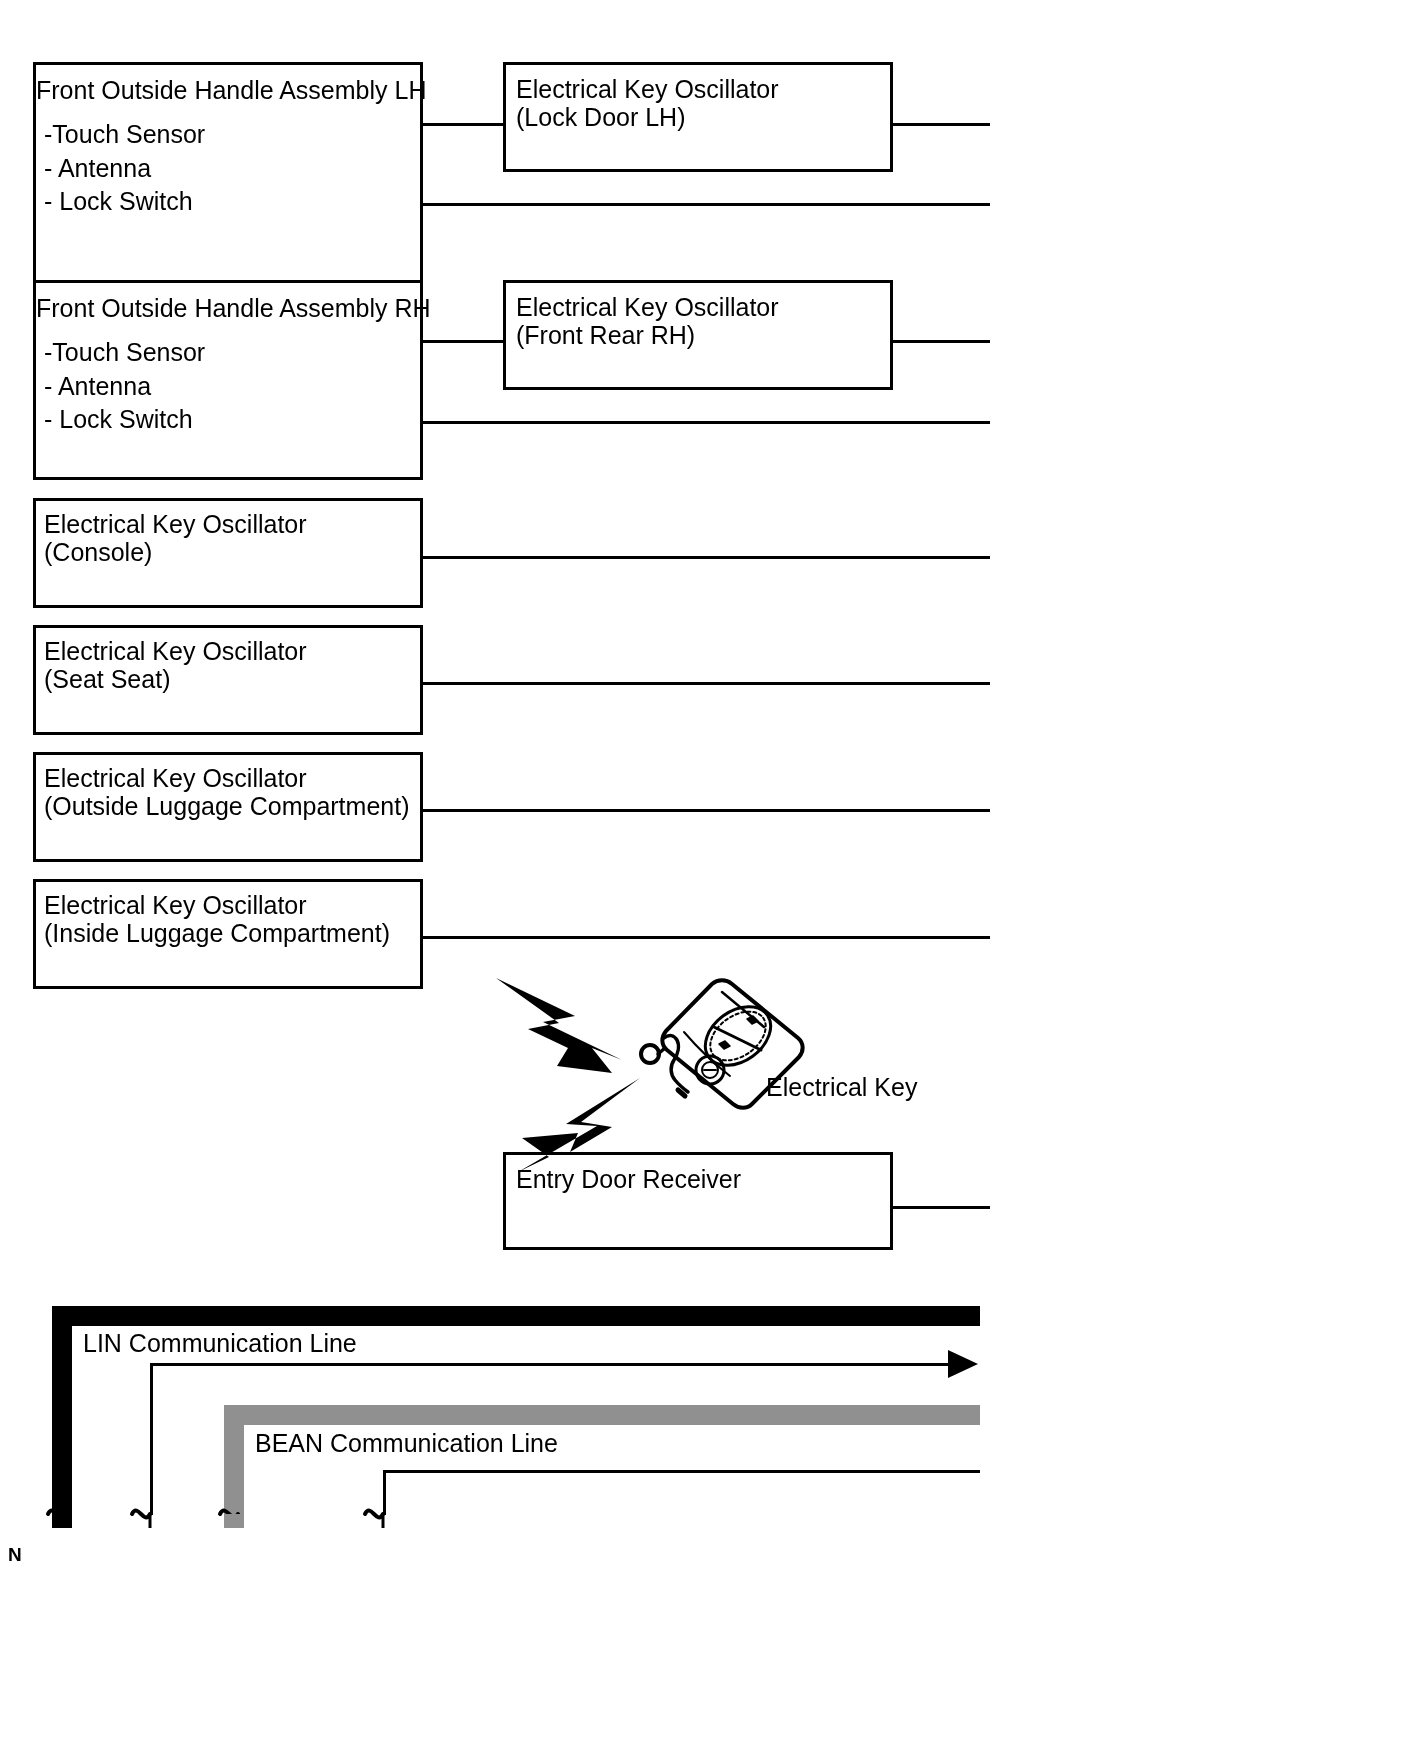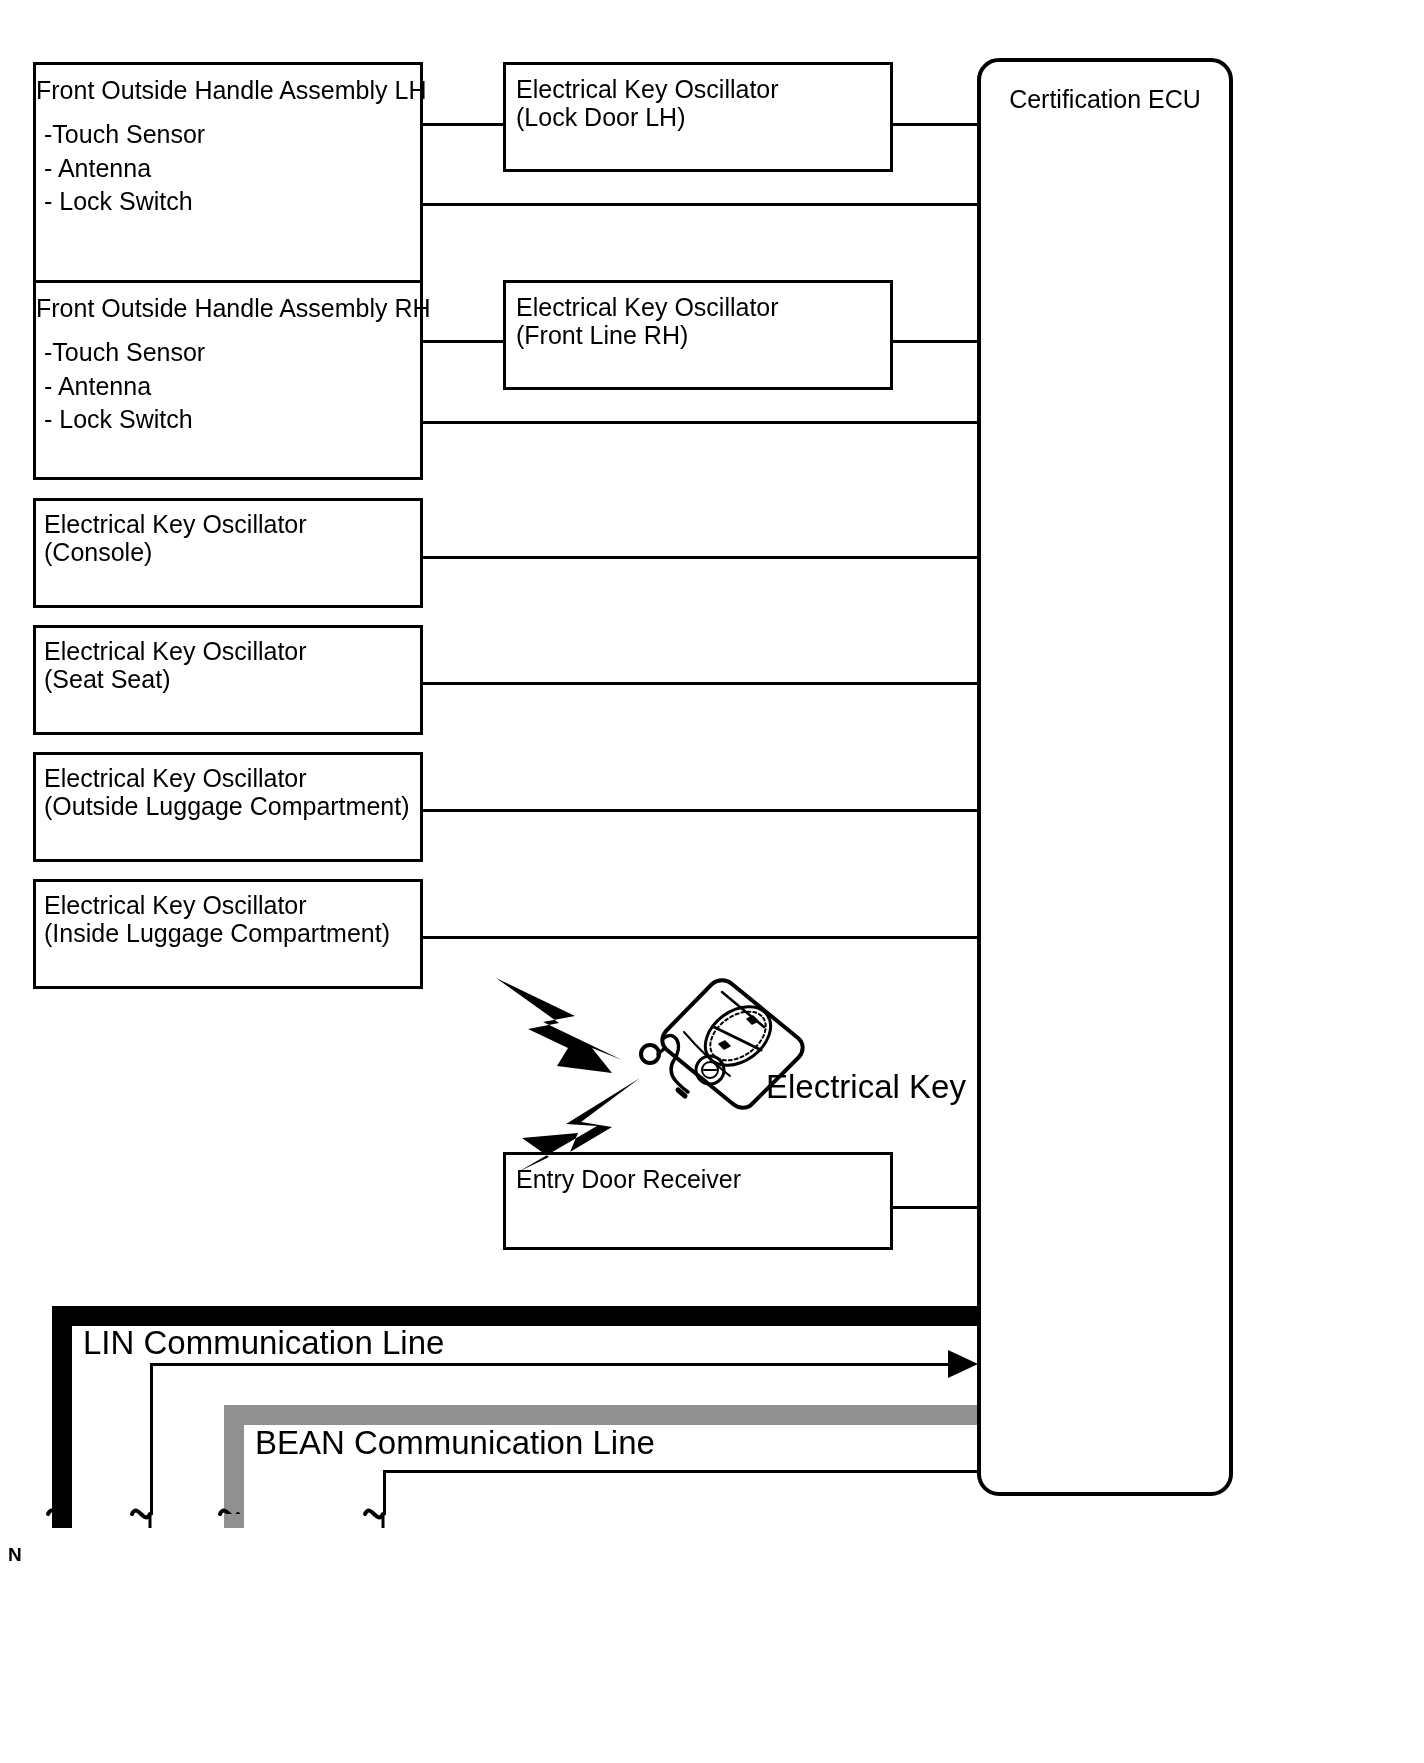--- a/index.html
+++ b/index.html
@@ -44,21 +44,21 @@
   }
   .line {
     position: absolute;
     background: #000;
     z-index: 2;
   }
   .hline { height: 3px; }
   .vline { width: 3px; }
   .plabel {
     position: absolute;
-    font-size: 33px;
+    font-size: 25px;
     line-height: 30px;
     white-space: pre;
     z-index: 9;
   }
   .busline {
     position: absolute;
     z-index: 3;
   }
   .corner-n {
     position: absolute;
@@ -141,31 +141,27 @@
     <div class="box-title" style="left:8px; top:36px;">(Inside Luggage Compartment)</div>
   </div>
 
   <div class="box" style="left:503px; top:62px; width:390px; height:110px;">
     <div class="box-title" style="left:10px; top:9px;">Electrical Key Oscillator</div>
     <div class="box-title" style="left:10px; top:37px;">(Lock Door LH)</div>
   </div>
 
   <div class="box" style="left:503px; top:280px; width:390px; height:110px;">
     <div class="box-title" style="left:10px; top:9px;">Electrical Key Oscillator</div>
-    <div class="box-title" style="left:10px; top:37px;">(Front Line RH)</div>
+    <div class="box-title" style="left:10px; top:37px;">(Front Rear RH)</div>
   </div>
 
   <div class="box" style="left:503px; top:1152px; width:390px; height:98px;">
     <div class="box-title" style="left:10px; top:9px;">Entry Door Receiver</div>
   </div>
 
-  <div style="position:absolute; left:977px; top:58px; width:256px; height:1438px;
-              border:4px solid #000; border-radius:22px; background:#fff; box-sizing:border-box; z-index:6;">
-    <div class="box-title centered" style="top:22px;">Certification ECU</div>
-  </div>
 
   <svg class="overlay" viewBox="0 0 1424 1763">
 
     <g fill="#000" stroke="none">
       <path d="M 496,978 L 575,1016 L 543,1022 L 622,1060 L 592,1048 L 612,1073
                L 557,1066 L 568,1048 L 528,1029 L 559,1023 Z"></path>
     </g>
 
     <g fill="#000" stroke="none">
       <path d="M 640,1078 L 566,1124 L 597,1126 L 518,1172 L 549,1157 L 522,1138

